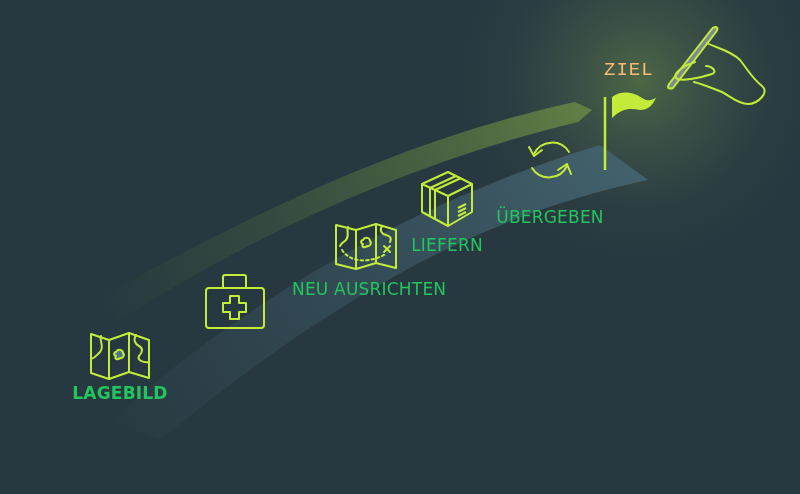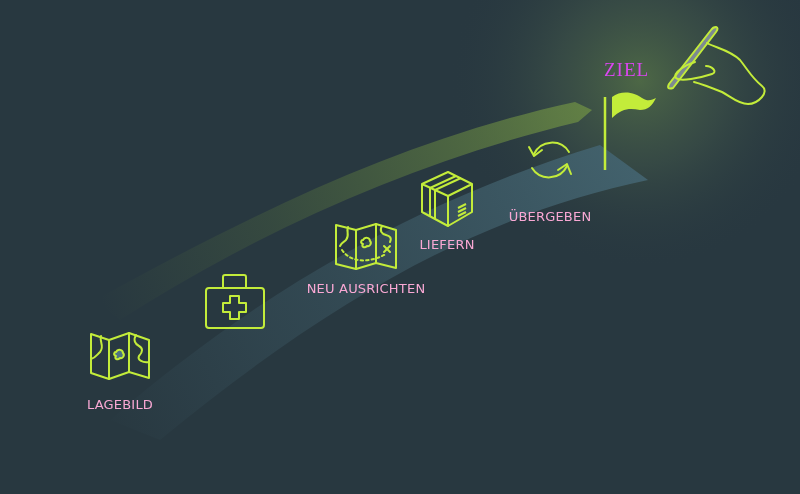--- a/index.html
+++ b/index.html
@@ -7,34 +7,34 @@
     width: 800px; height: 494px; overflow: hidden;
     background: #283840;
     font-family: "Liberation Sans", "DejaVu Sans", sans-serif;
     position: relative;
   }
   #stage { position: absolute; left: 0; top: 0; width: 800px; height: 494px; }
   .bg-svg { position: absolute; left: 0; top: 0; }
   .step { position: absolute; text-align: center; }
   .step .icon { display: block; margin: 0 auto; }
   .label {
-    color: #f9a8d4;
-    font-size: 13px;
+    color: #22c55e;
+    font-size: 17px;
     letter-spacing: 0.2px;
     line-height: 22px;
     white-space: nowrap;
     font-family: "DejaVu Sans", sans-serif;
     font-weight: normal;
   }
   .goal-label {
     position: absolute;
-    color: #d946ef;
+    color: #fdba74;
     font-size: 19px;
     letter-spacing: 1px;
-    font-family: Liberation Serif, serif;
+    font-family: Liberation Mono, monospace;
   }
 </style>
 </head>
 <body>
 
 <div id="stage">
 
   <svg class="bg-svg" width="800" height="494" viewBox="0 0 800 494">
     <defs>
       <radialGradient id="glow" cx="640" cy="80" r="190" gradientUnits="userSpaceOnUse">
@@ -65,21 +65,21 @@
     <svg class="icon" width="66" height="52" viewBox="0 0 66 52">
       <g fill="none" stroke="#c3ec3a" stroke-width="2" stroke-linejoin="round" stroke-linecap="round">
         <path d="M4 4 L22 10 L42 3 L62 10 L62 48 L42 42 L22 49 L4 43 Z"></path>
         <line x1="22" y1="10" x2="22" y2="49"></line>
         <line x1="42" y1="3" x2="42" y2="42"></line>
         <path d="M14 6 C12 12, 18 16, 13 22 C9 26, 8 28, 4 29"></path>
         <path d="M49 5 C46 10, 48 14, 52 16 C56 18, 56 22, 52 26 C50 30, 56 33, 62 32"></path>
         <path d="M29 22 C31 18, 36 20, 36 23 C38 25, 36 29, 33 28 C30 31, 27 28, 29 26 C26 25, 27 22, 29 22 Z" fill="#4d7284"></path>
       </g>
     </svg>
-    <div class="label" style="margin-top:12px;">LAGEBILD</div>
+    <div class="label" style="margin-top:0;font-weight:bold;">LAGEBILD</div>
   </div>
 
   <div class="step" style="left:170px; top:274px; width:130px;">
     <svg class="icon" width="62" height="56" viewBox="0 0 62 56">
       <g fill="none" stroke="#c3ec3a" stroke-width="2" stroke-linejoin="round">
         <path d="M19 14 L19 3 Q19 1 21 1 L40 1 Q42 1 42 3 L42 14"></path>
         <rect x="2" y="14" width="58" height="40" rx="3"></rect>
         <path d="M26 22 L35 22 L35 29 L42 29 L42 38 L35 38 L35 45 L26 45 L26 38 L19 38 L19 29 L26 29 Z"></path>
       </g>
     </svg>

